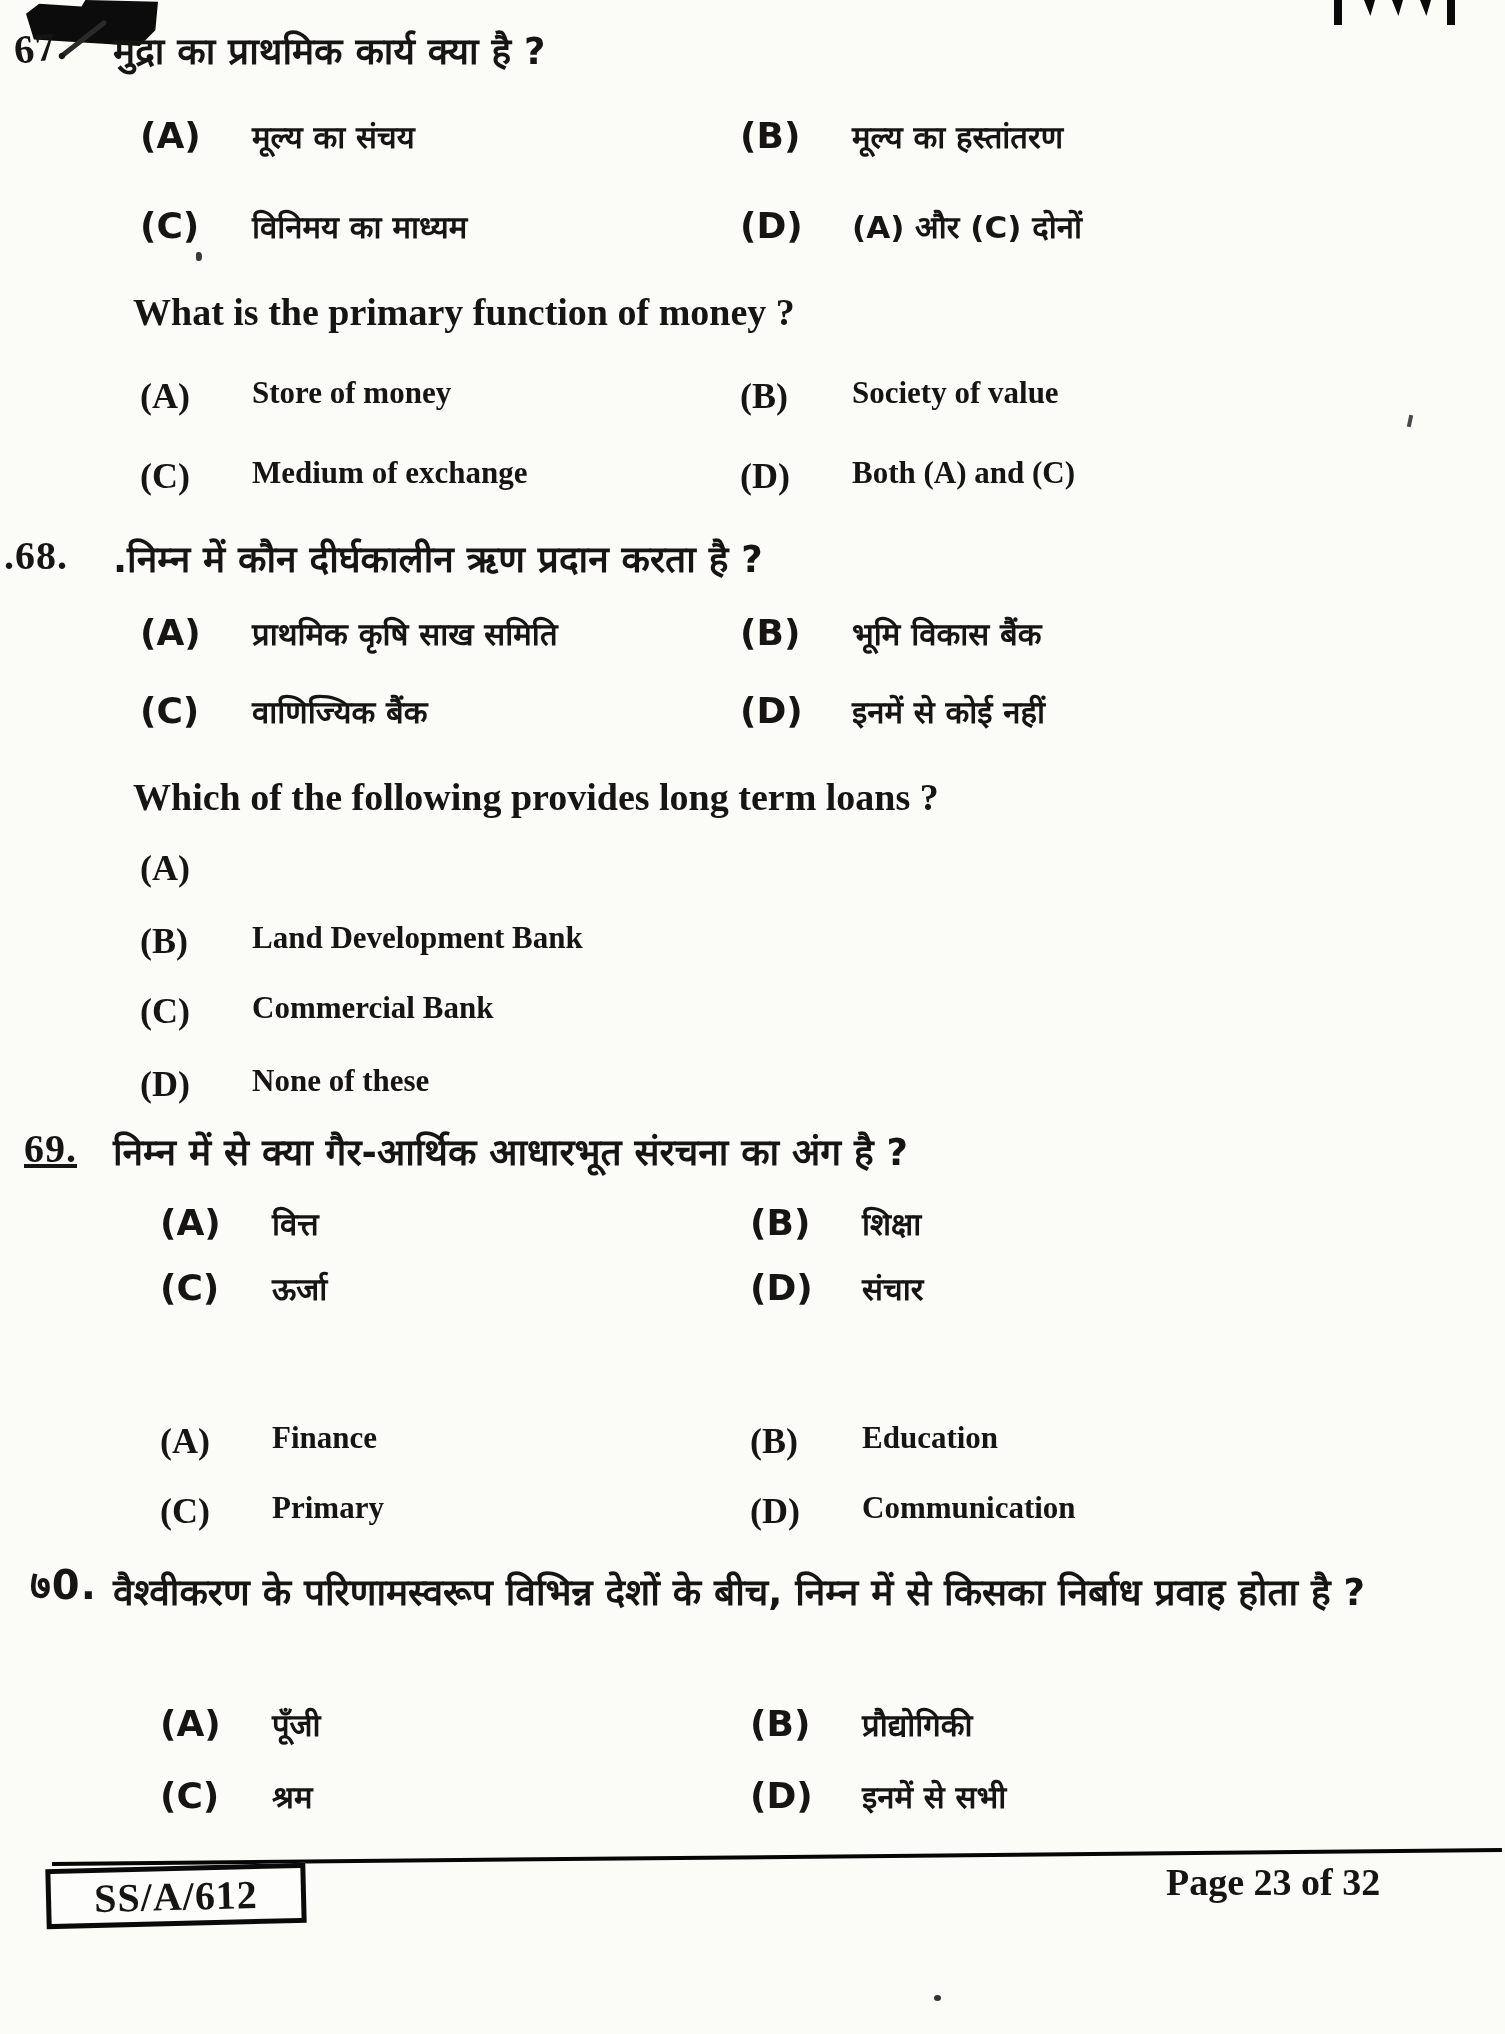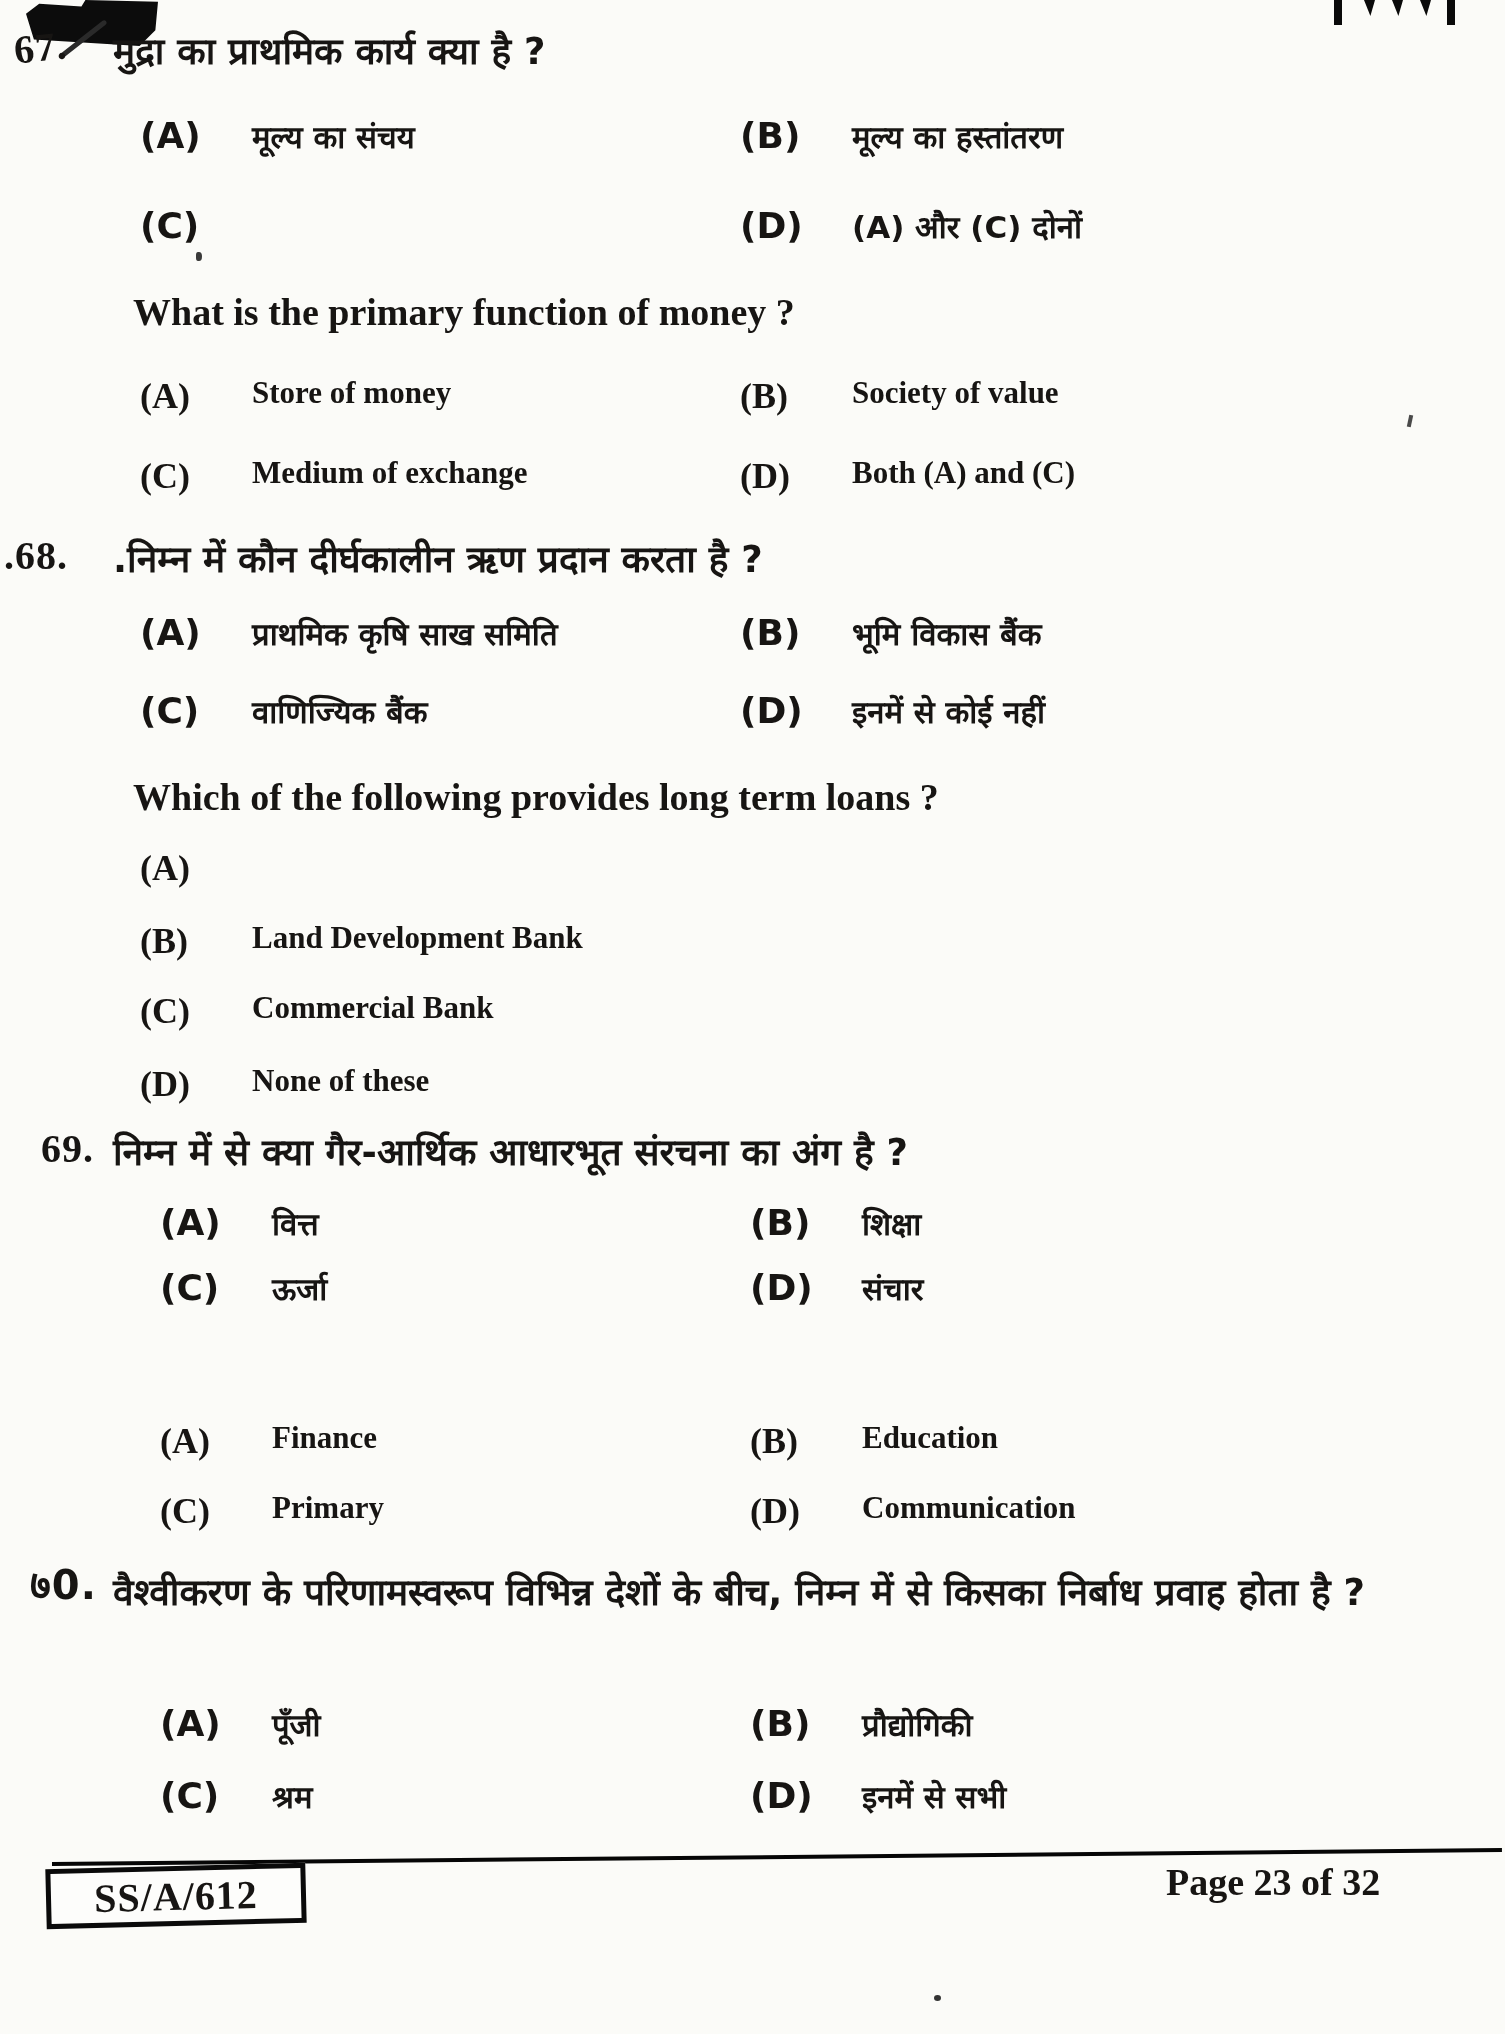--- a/index.html
+++ b/index.html
@@ -34,21 +34,21 @@
   #q67 .hr1{top:91px;}  #q67 .hr2{top:181px;}
   #q67 .qe{top:266px;}  #q67 .er1{top:351px;} #q67 .er2{top:431px;}
 
   #q68{top:532px;height:625px;}
   #q68 .qnum{left:4px;text-align:center;}
   #q68 .hr1{top:80px;}  #q68 .hr2{top:158px;}
   #q68 .qe{top:243px;}
   #q68 .e1{top:315px;} #q68 .e2{top:388px;} #q68 .e3{top:458px;} #q68 .e4{top:531px;}
 
   #q69{top:1125px;height:432px;}
-  #q69 .qnum{left:41px;}
+  #q69 .qnum{left:24px;text-decoration:underline;}
   #q69 .hr1{top:77px;}  #q69 .hr2{top:142px;}
   #q69 .qe{top:212px;}  #q69 .er1{top:295px;} #q69 .er2{top:365px;}
 
   #q70{top:1556px;height:280px;}
   #q70 .qnum{left:30px;}
   #q70 .hr1{top:147px;} #q70 .hr2{top:219px;}
 
   
   .blob{position:absolute;left:26px;top:0;width:132px;height:46px;background:#0c0c0c;
         clip-path:polygon(0 30%,10% 8%,42% 14%,45% 0,100% 4%,98% 66%,86% 100%,6% 86%);}
@@ -102,20 +102,21 @@
         <span class="otxt hi">मूल्य का संचय</span>
       </div>
       <div class="cell r">
         <span class="olab hi">(B)</span>
         <span class="otxt hi">मूल्य का हस्तांतरण</span>
       </div>
     </div>
     <div class="row hr2">
       <div class="cell l">
         <span class="olab hi">(C)</span>
+        <span class="otxt hi">विनिमय का माध्यम</span>
       </div>
       <div class="cell r">
         <span class="olab hi">(D)</span>
         <span class="otxt hi">(A) और (C) दोनों</span>
       </div>
     </div>
     <span class="qeng en qe">What is the primary function of money ?</span>
     <div class="row er1">
       <div class="cell l">
         <span class="olab en">(A)</span>

